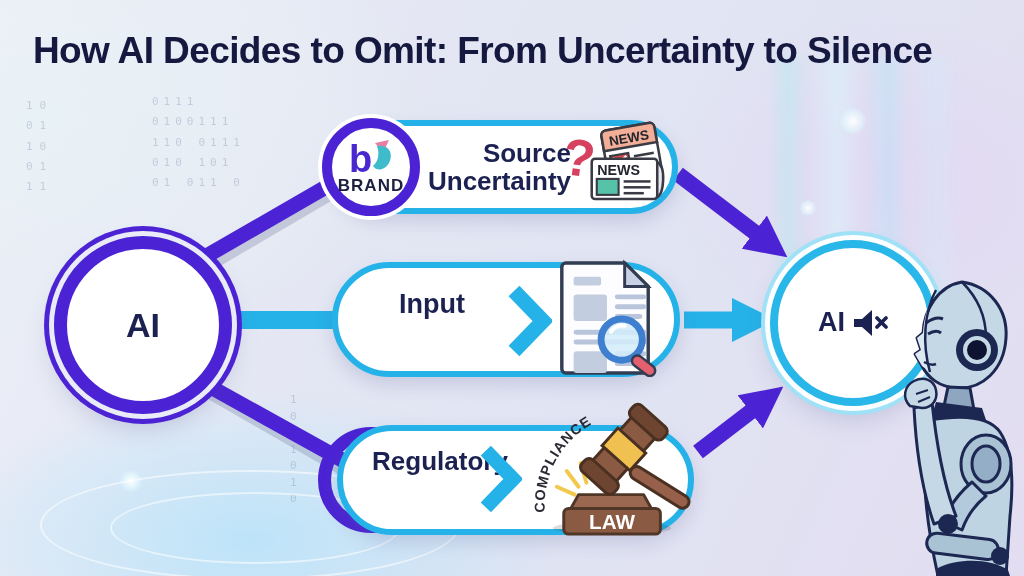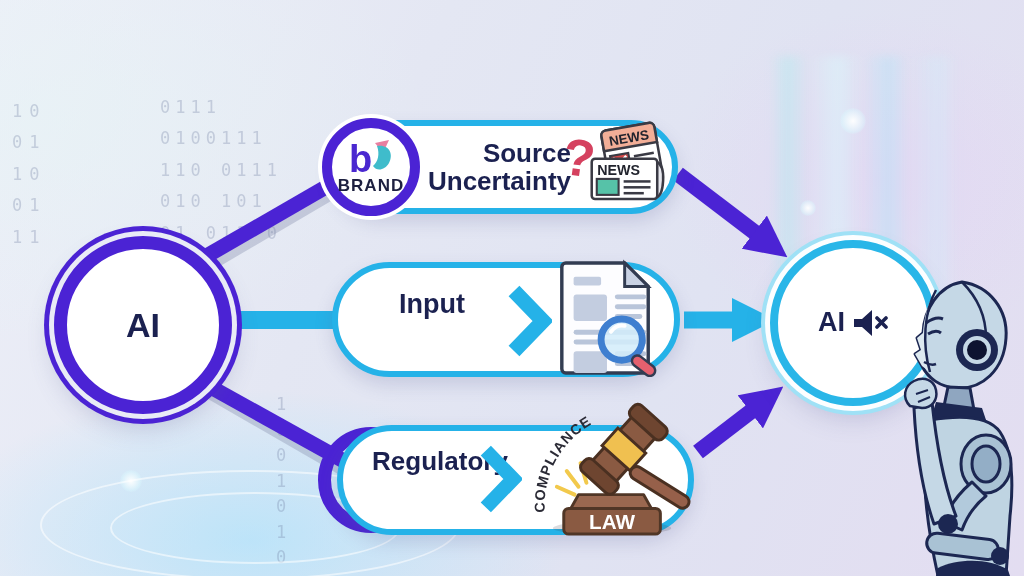--- a/index.html
+++ b/index.html
@@ -14,25 +14,25 @@
       linear-gradient(115deg,#edeff8 0%,#e4e7f3 35%,#e0e3f2 65%,#e3ddf1 100%);
   }
   .title{
     position:absolute;left:33px;top:30px;width:980px;
     font-size:37px;font-weight:800;letter-spacing:-0.6px;white-space:nowrap;
     color:#15183f;
   }
   
   .binary{
     position:absolute;color:rgba(110,122,160,0.30);
-    font-family:"DejaVu Sans Mono",monospace;font-size:17px;line-height:1.85;
-    letter-spacing:7px;white-space:pre-line;user-select:none;
+    font-family:"DejaVu Sans Mono",monospace;font-size:11px;line-height:1.85;
+    letter-spacing:7px;white-space:pre-line;user-select:none;margin-left:14px;
   }
   .binary.b1{left:12px;top:96px;}
-  .binary.b2{left:160px;top:92px;letter-spacing:5px;}
+  .binary.b2{left:138px;top:92px;letter-spacing:5px;}
   .binary.b3{left:276px;top:392px;line-height:1.5;letter-spacing:0;}
   .streaks{
     position:absolute;left:758px;top:56px;width:210px;height:270px;
     background:
       linear-gradient(90deg, transparent 6%, rgba(150,240,235,0.30) 14%, transparent 24%,
         rgba(215,255,255,0.40) 38%, transparent 50%, rgba(160,230,250,0.32) 62%,
         transparent 72%, rgba(200,245,255,0.26) 86%, transparent 95%);
     filter:blur(5px);
   }
   .glowdot{position:absolute;border-radius:50%;background:radial-gradient(circle,rgba(255,255,255,0.95),rgba(220,250,255,0.4) 60%,transparent 75%);}
@@ -121,20 +121,21 @@
 0
 1
 0</div>
   <div class="streaks"></div>
   <div class="glowdot gd1"></div>
   <div class="glowdot gd2"></div>
   <div class="glowdot gd3"></div>
   <div class="ring-ellipse re1"></div>
   <div class="ring-ellipse re2"></div>
 
+  <div class="title">How AI Decides to Omit: From Uncertainty to Silence</div>
 
   <svg id="wires" width="1024" height="576" viewBox="0 0 1024 576">
     <defs>
       <marker id="mkP" viewBox="0 0 3 3" markerWidth="2.6" markerHeight="2.6" refX="0.7" refY="1.5" orient="auto" markerUnits="strokeWidth">
         <path d="M0,0 L3,1.5 L0,3 z" fill="#4b23d4"></path>
       </marker>
       <marker id="mkC" viewBox="0 0 3 3" markerWidth="2.6" markerHeight="2.6" refX="0.7" refY="1.5" orient="auto" markerUnits="strokeWidth">
         <path d="M0,0 L3,1.5 L0,3 z" fill="#25b2e8"></path>
       </marker>
     </defs>

